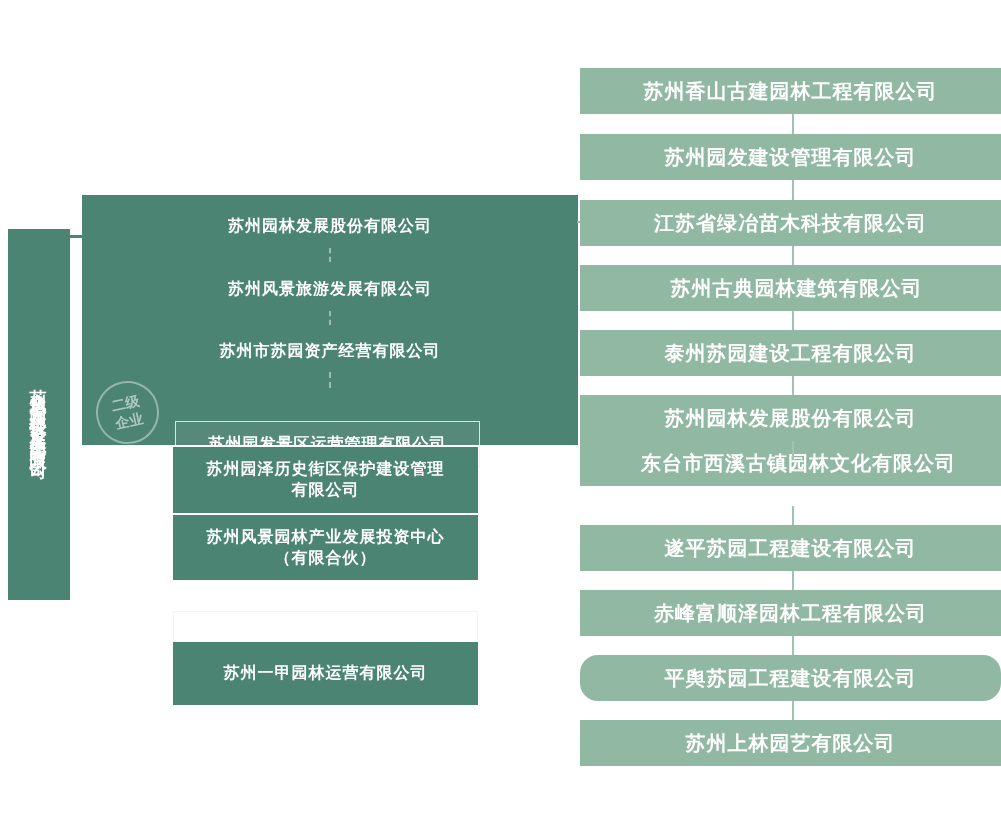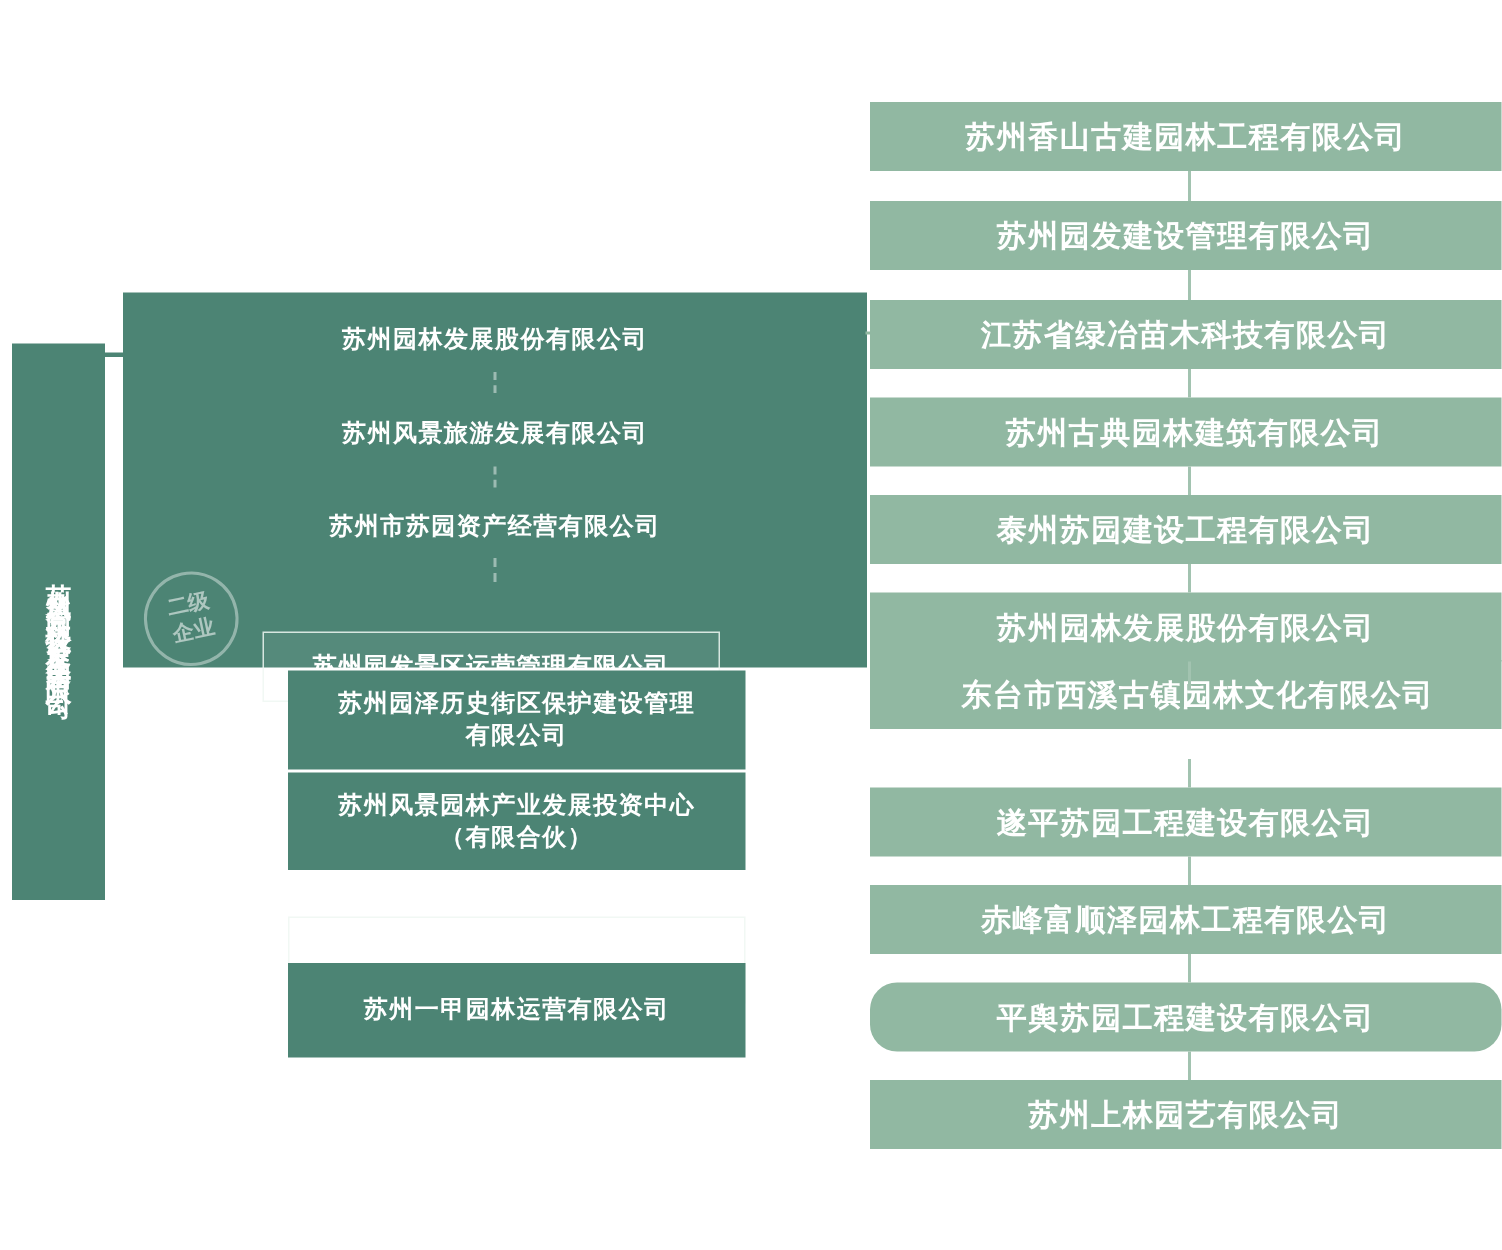--- a/index.html
+++ b/index.html
@@ -29,21 +29,21 @@
     font-size:17px; letter-spacing:5px;
     display:flex; align-items:center; justify-content:center;
     color:#fff; font-weight:bold;
     position:absolute; text-align:center;
   }
 
   
   .l2-panel { position:absolute; left:82px; top:195px; width:496px; height:250px; background:#4c8474; }
 
   .l2-wide  { left:82px;  width:496px; height:34px; font-size:16px; }
-  .l2-narrow{ left:192px; width:305px; font-size:16px; background:#4c8474; }
+  .l2-narrow{ left:173px; width:305px; font-size:16px; background:#4c8474; }
   .l2-boxed { border:1px solid rgba(238,247,242,0.85); background:rgba(255,255,255,0.05);margin-top:29px; }
 
   .l3-box { left:580px; width:421px; height:46px; font-size:20px; }
 
   .vline { position:absolute; left:792px; width:2px; background:#a2c3b0; }
   .hline { position:absolute; background:#4c8474; }
   .hline-right { position:absolute; background:#93b9a3; }
 
   .dash { position:absolute; left:329px; width:0; border-left:2px dashed rgba(255,255,255,0.45); }
 

